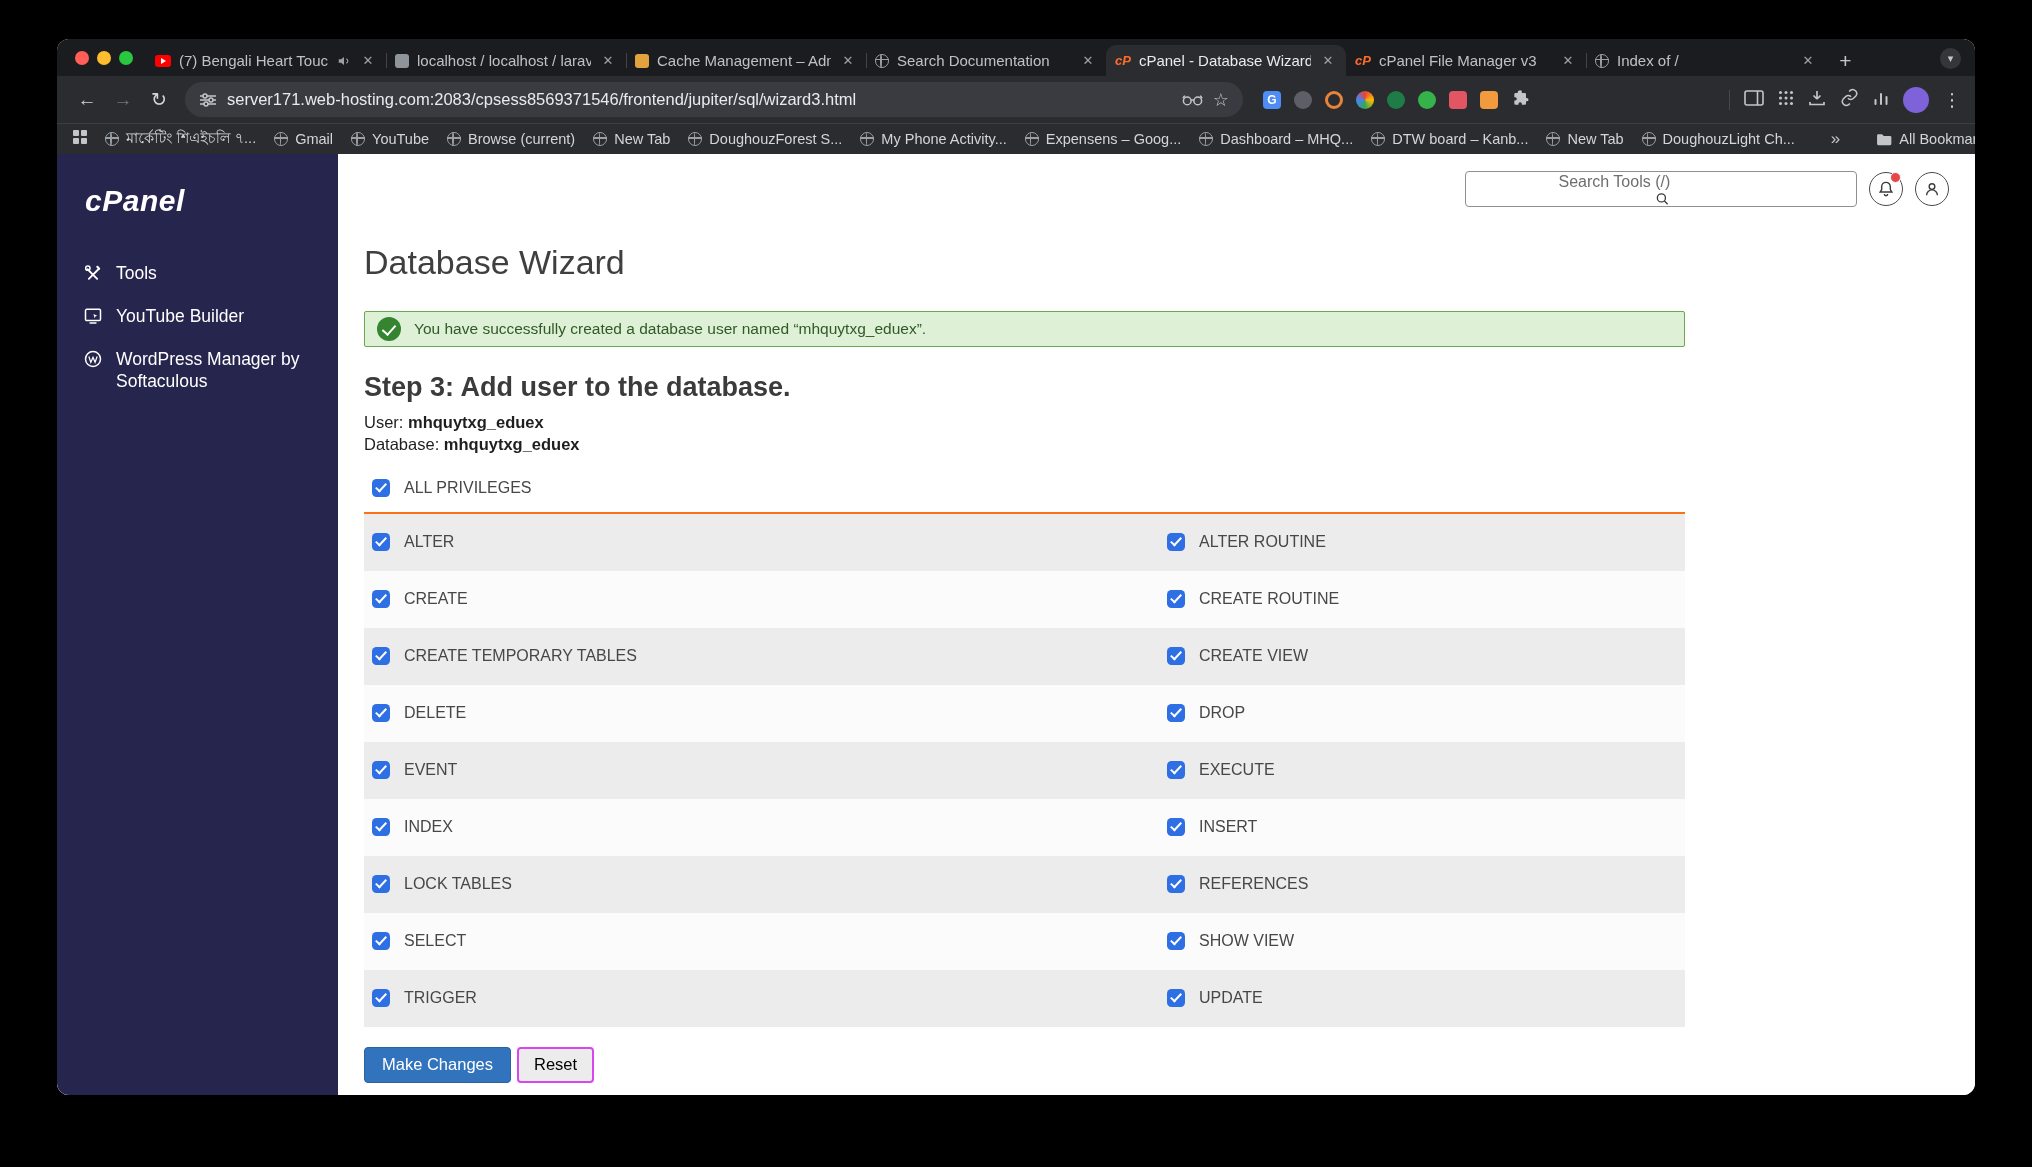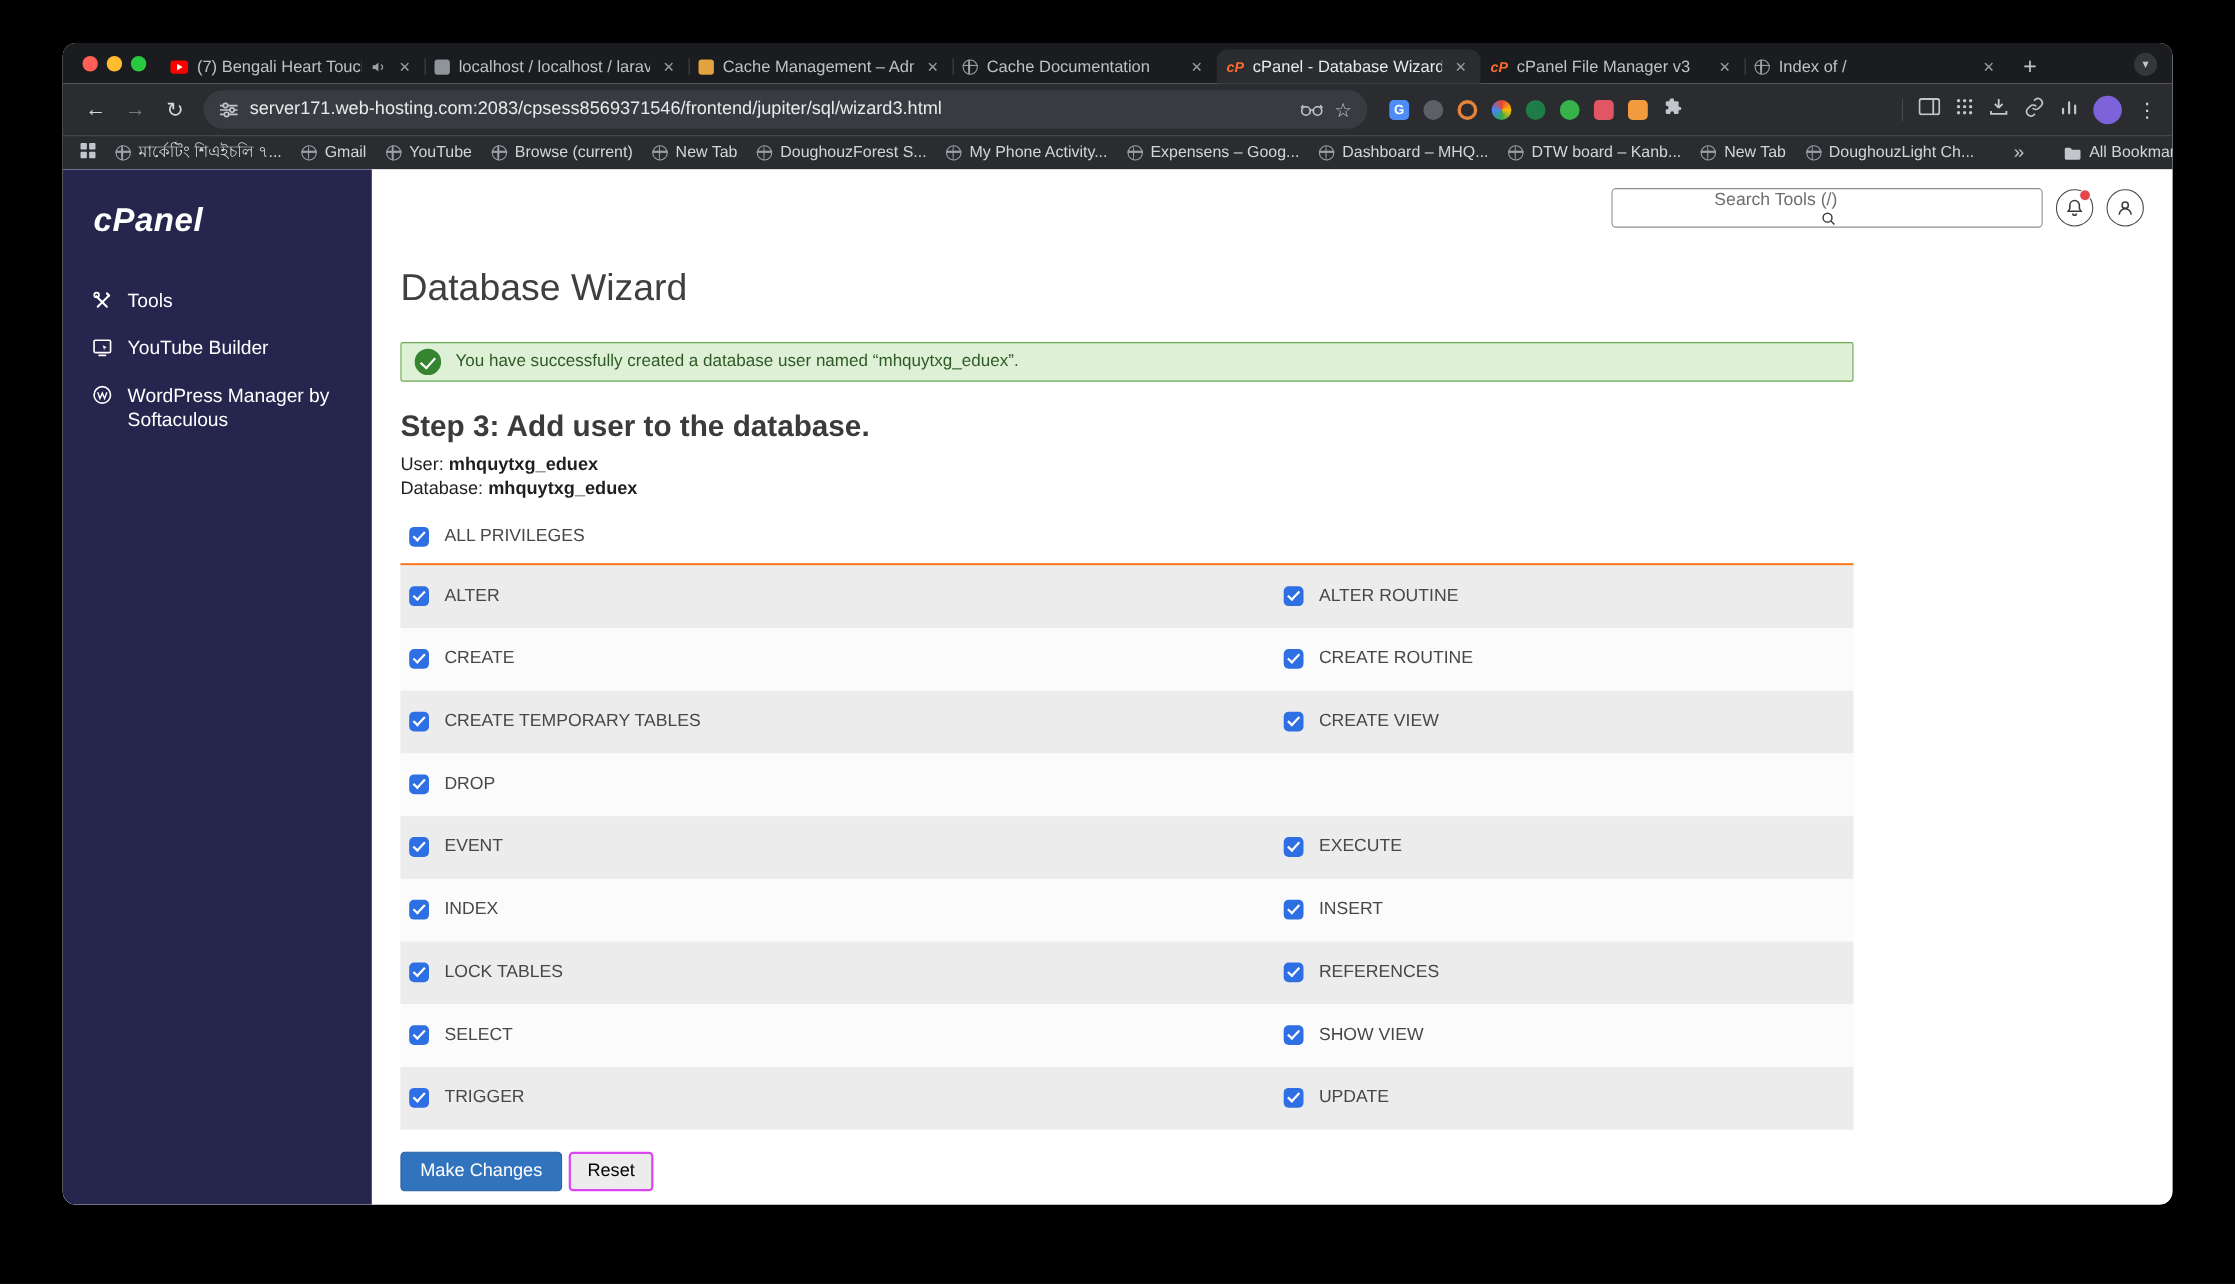--- a/index.html
+++ b/index.html
@@ -144,21 +144,21 @@
           <span class="tab-title">localhost / localhost / laravel |</span>
           <span class="tab-close">✕</span>
         </div>
         <div class="tab">
           <span class="fav-amber"></span>
           <span class="tab-title">Cache Management – Admin</span>
           <span class="tab-close">✕</span>
         </div>
         <div class="tab">
           <span class="fav-globe"></span>
-          <span class="tab-title">Cache Documentation</span>
+          <span class="tab-title">Search Documentation</span>
           <span class="tab-close">✕</span>
         </div>
         <div class="tab active">
           <span class="fav-cp">cP</span>
           <span class="tab-title">cPanel - Database Wizard</span>
           <span class="tab-close">✕</span>
         </div>
         <div class="tab">
           <span class="fav-cp">cP</span>
           <span class="tab-title">cPanel File Manager v3</span>
@@ -431,20 +431,24 @@
               <div class="pcell l">
                   <span class="cb"></span>
                   <span class="plabel">CREATE TEMPORARY TABLES</span>
                 </div>
               <div class="pcell r">
                   <span class="cb"></span>
                   <span class="plabel">CREATE VIEW</span>
                 </div>
             </div>
             <div class="prow">
+              <div class="pcell l">
+                  <span class="cb"></span>
+                  <span class="plabel">DELETE</span>
+                </div>
               <div class="pcell r">
                   <span class="cb"></span>
                   <span class="plabel">DROP</span>
                 </div>
             </div>
             <div class="prow">
               <div class="pcell l">
                   <span class="cb"></span>
                   <span class="plabel">EVENT</span>
                 </div>

